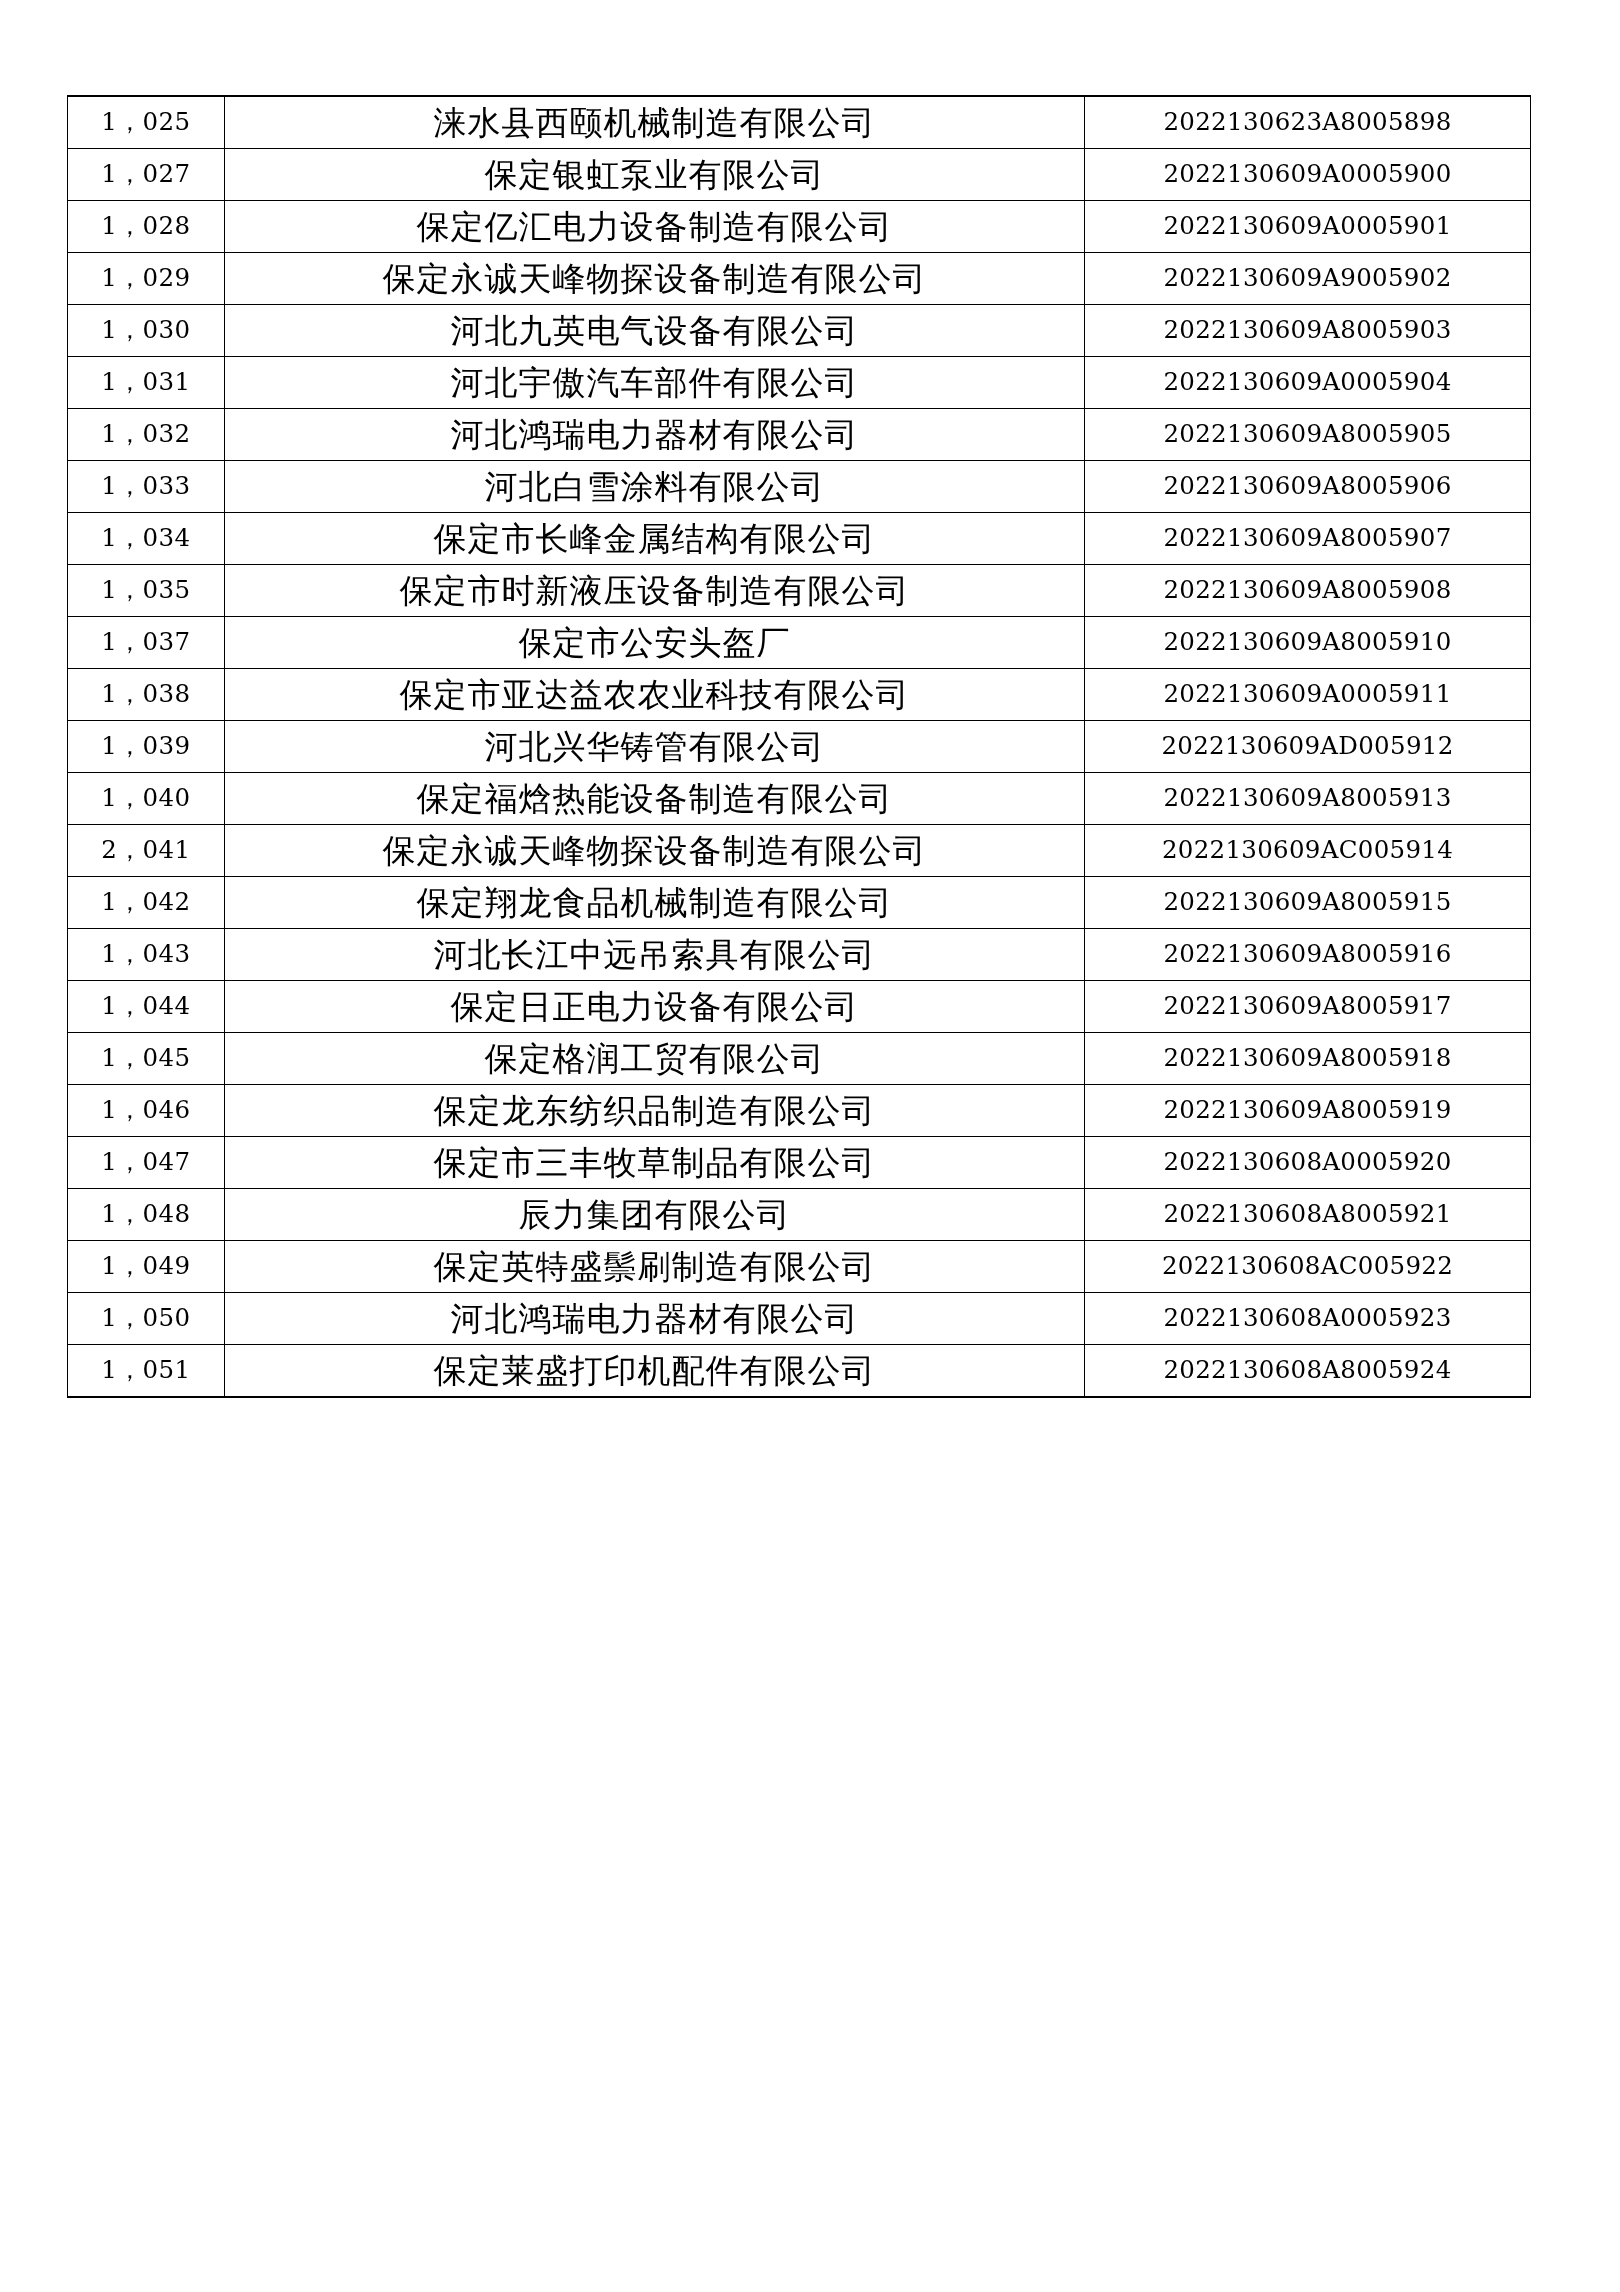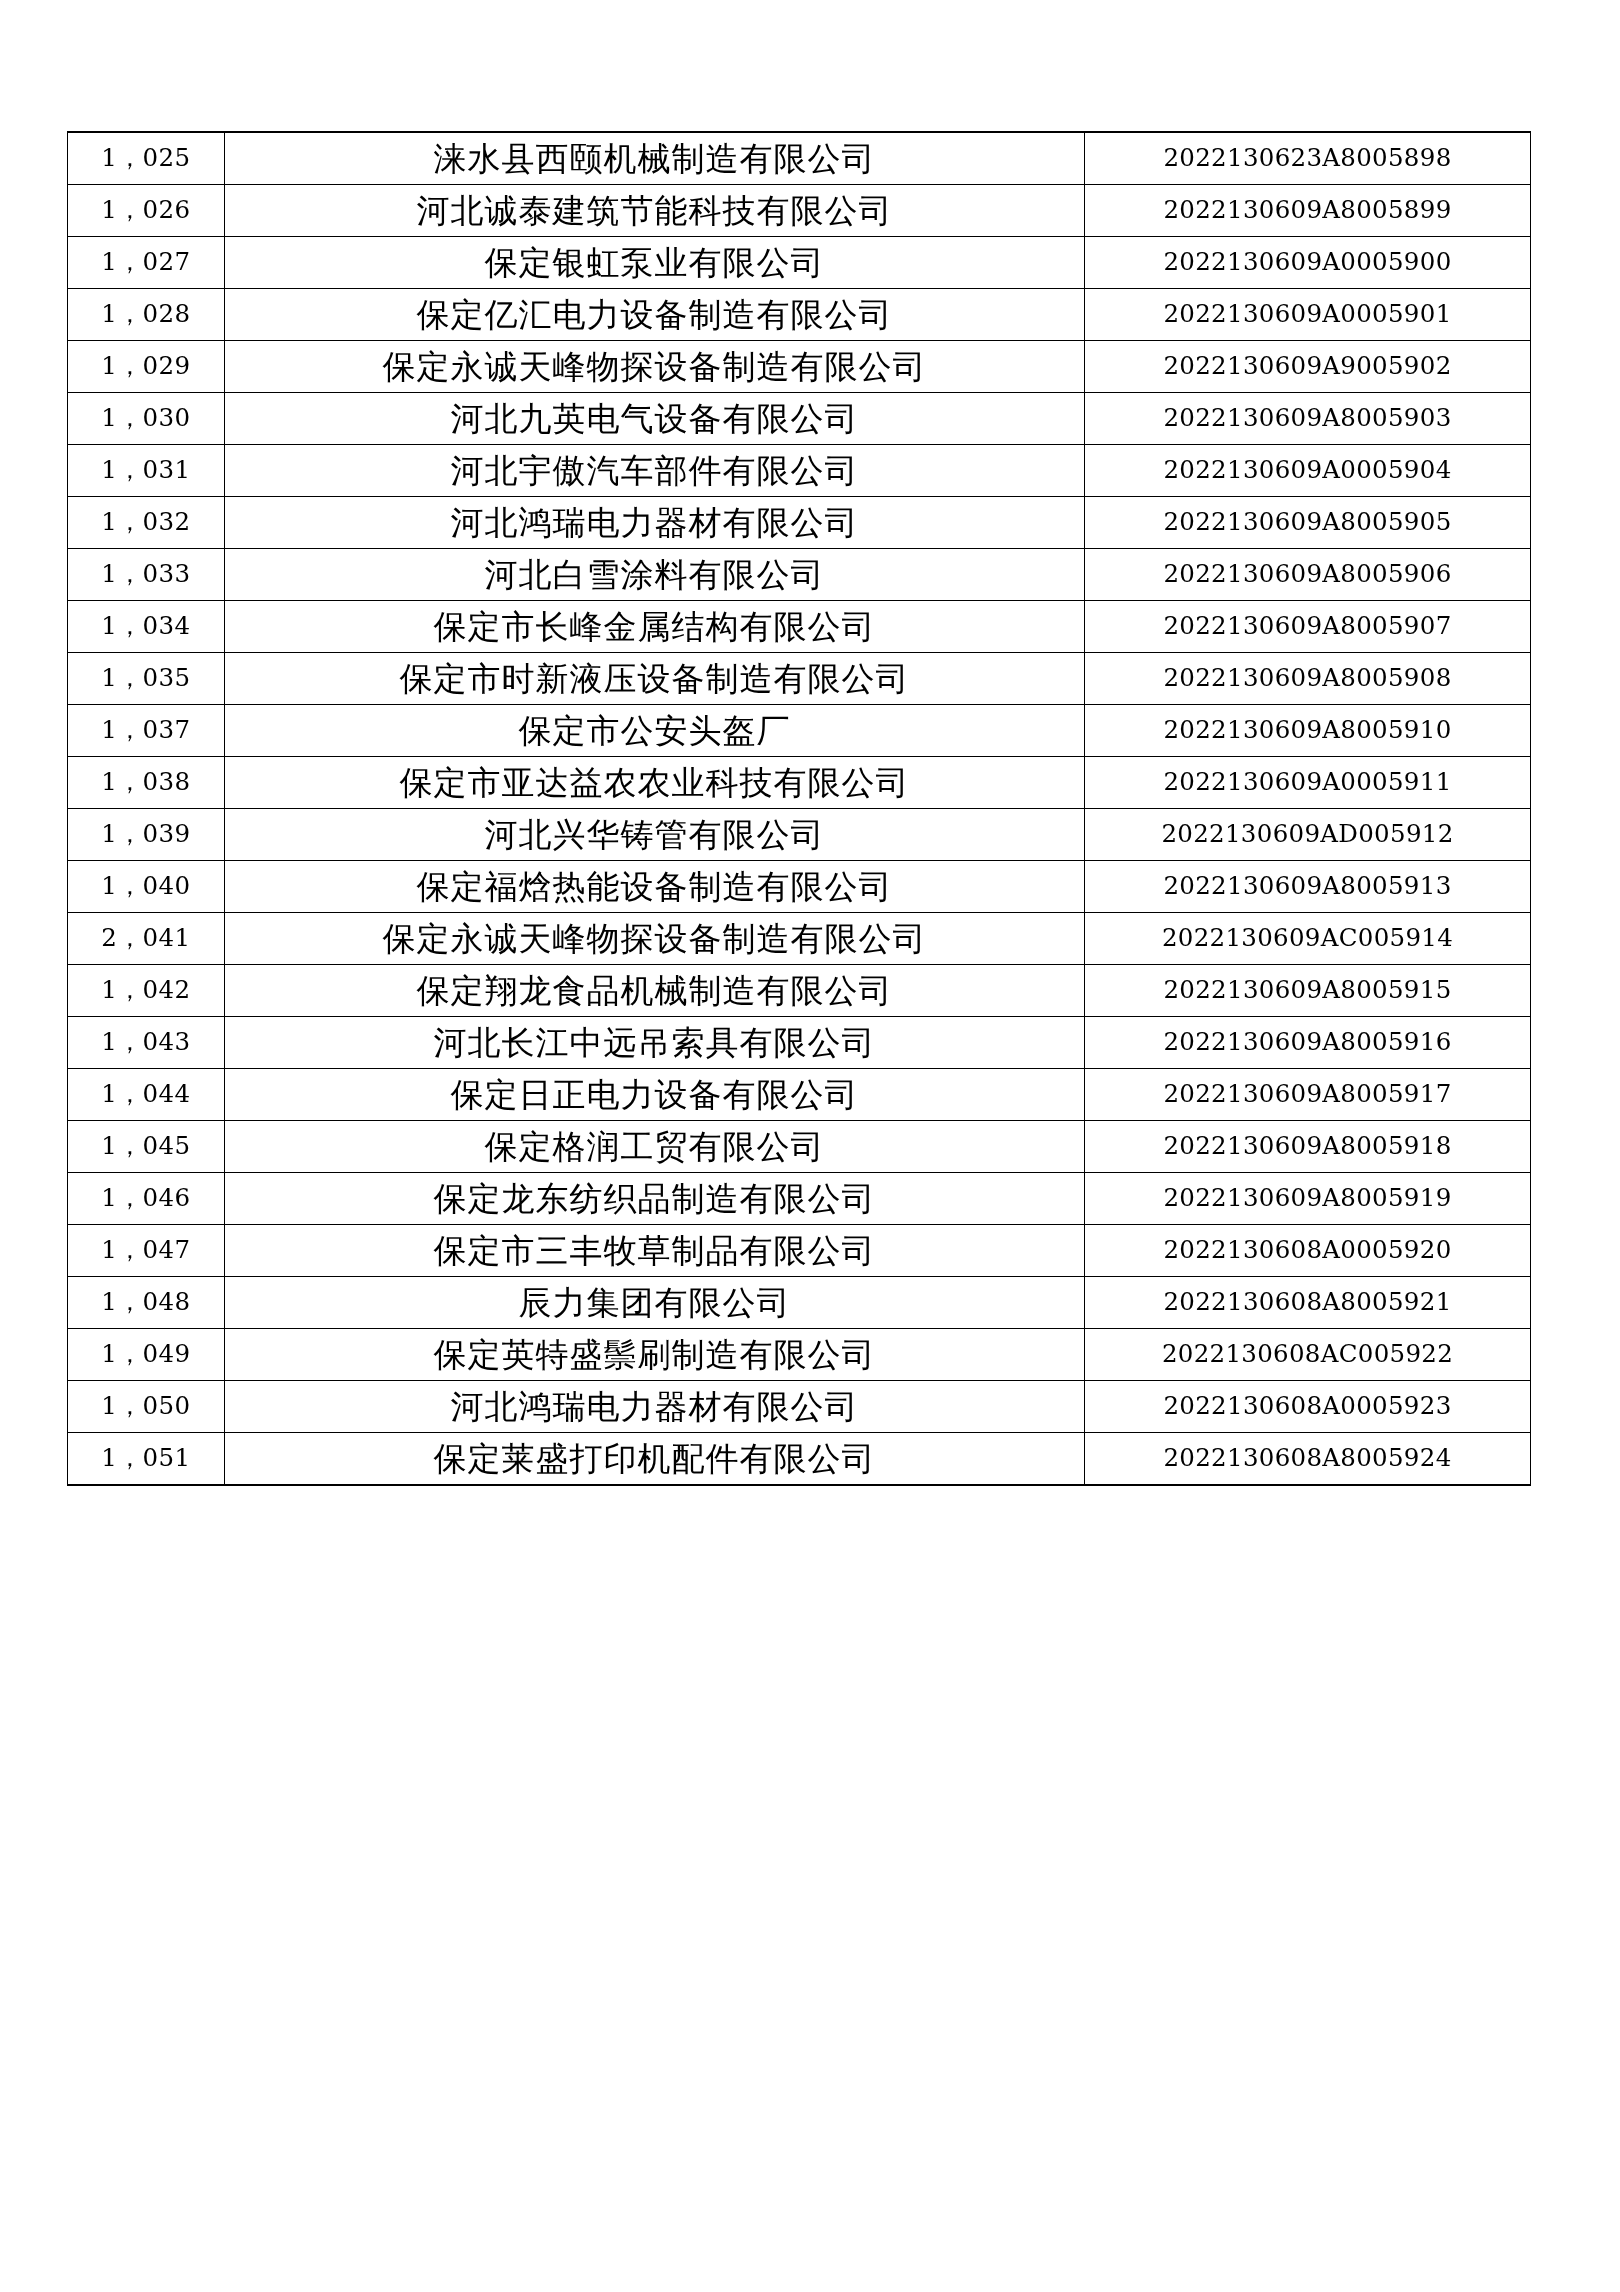--- a/index.html
+++ b/index.html
@@ -12,21 +12,20 @@
     height: 2293px;
     font-family: "DejaVu Serif", "Liberation Serif", serif;
     color: #000000;
     overflow: hidden;
   }
   .page {
     position: relative;
     width: 1620px;
     height: 2220px;
     background: #ffffff;
-    margin-top: 36px;
   }
   .table-wrap {
     position: absolute;
     left: 67px;
     top: 95px;
     width: 1462px;
   }
   table.listing {
     border-collapse: collapse;
     width: 1462px;
@@ -77,25 +76,20 @@
         <col class="c-name">
         <col class="c-code">
       </colgroup>
       <tbody id="listing-body">
           <tr>
             <td class="idx">1，025</td>
             <td class="nm">涞水县西颐机械制造有限公司</td>
             <td class="cd">2022130623A8005898</td>
           </tr>
           <tr>
-            <td class="idx">1，026</td>
-            <td class="nm">河北诚泰建筑节能科技有限公司</td>
-            <td class="cd">2022130609A8005899</td>
-          </tr>
-          <tr>
             <td class="idx">1，027</td>
             <td class="nm">保定银虹泵业有限公司</td>
             <td class="cd">2022130609A0005900</td>
           </tr>
           <tr>
             <td class="idx">1，028</td>
             <td class="nm">保定亿汇电力设备制造有限公司</td>
             <td class="cd">2022130609A0005901</td>
           </tr>
           <tr>

